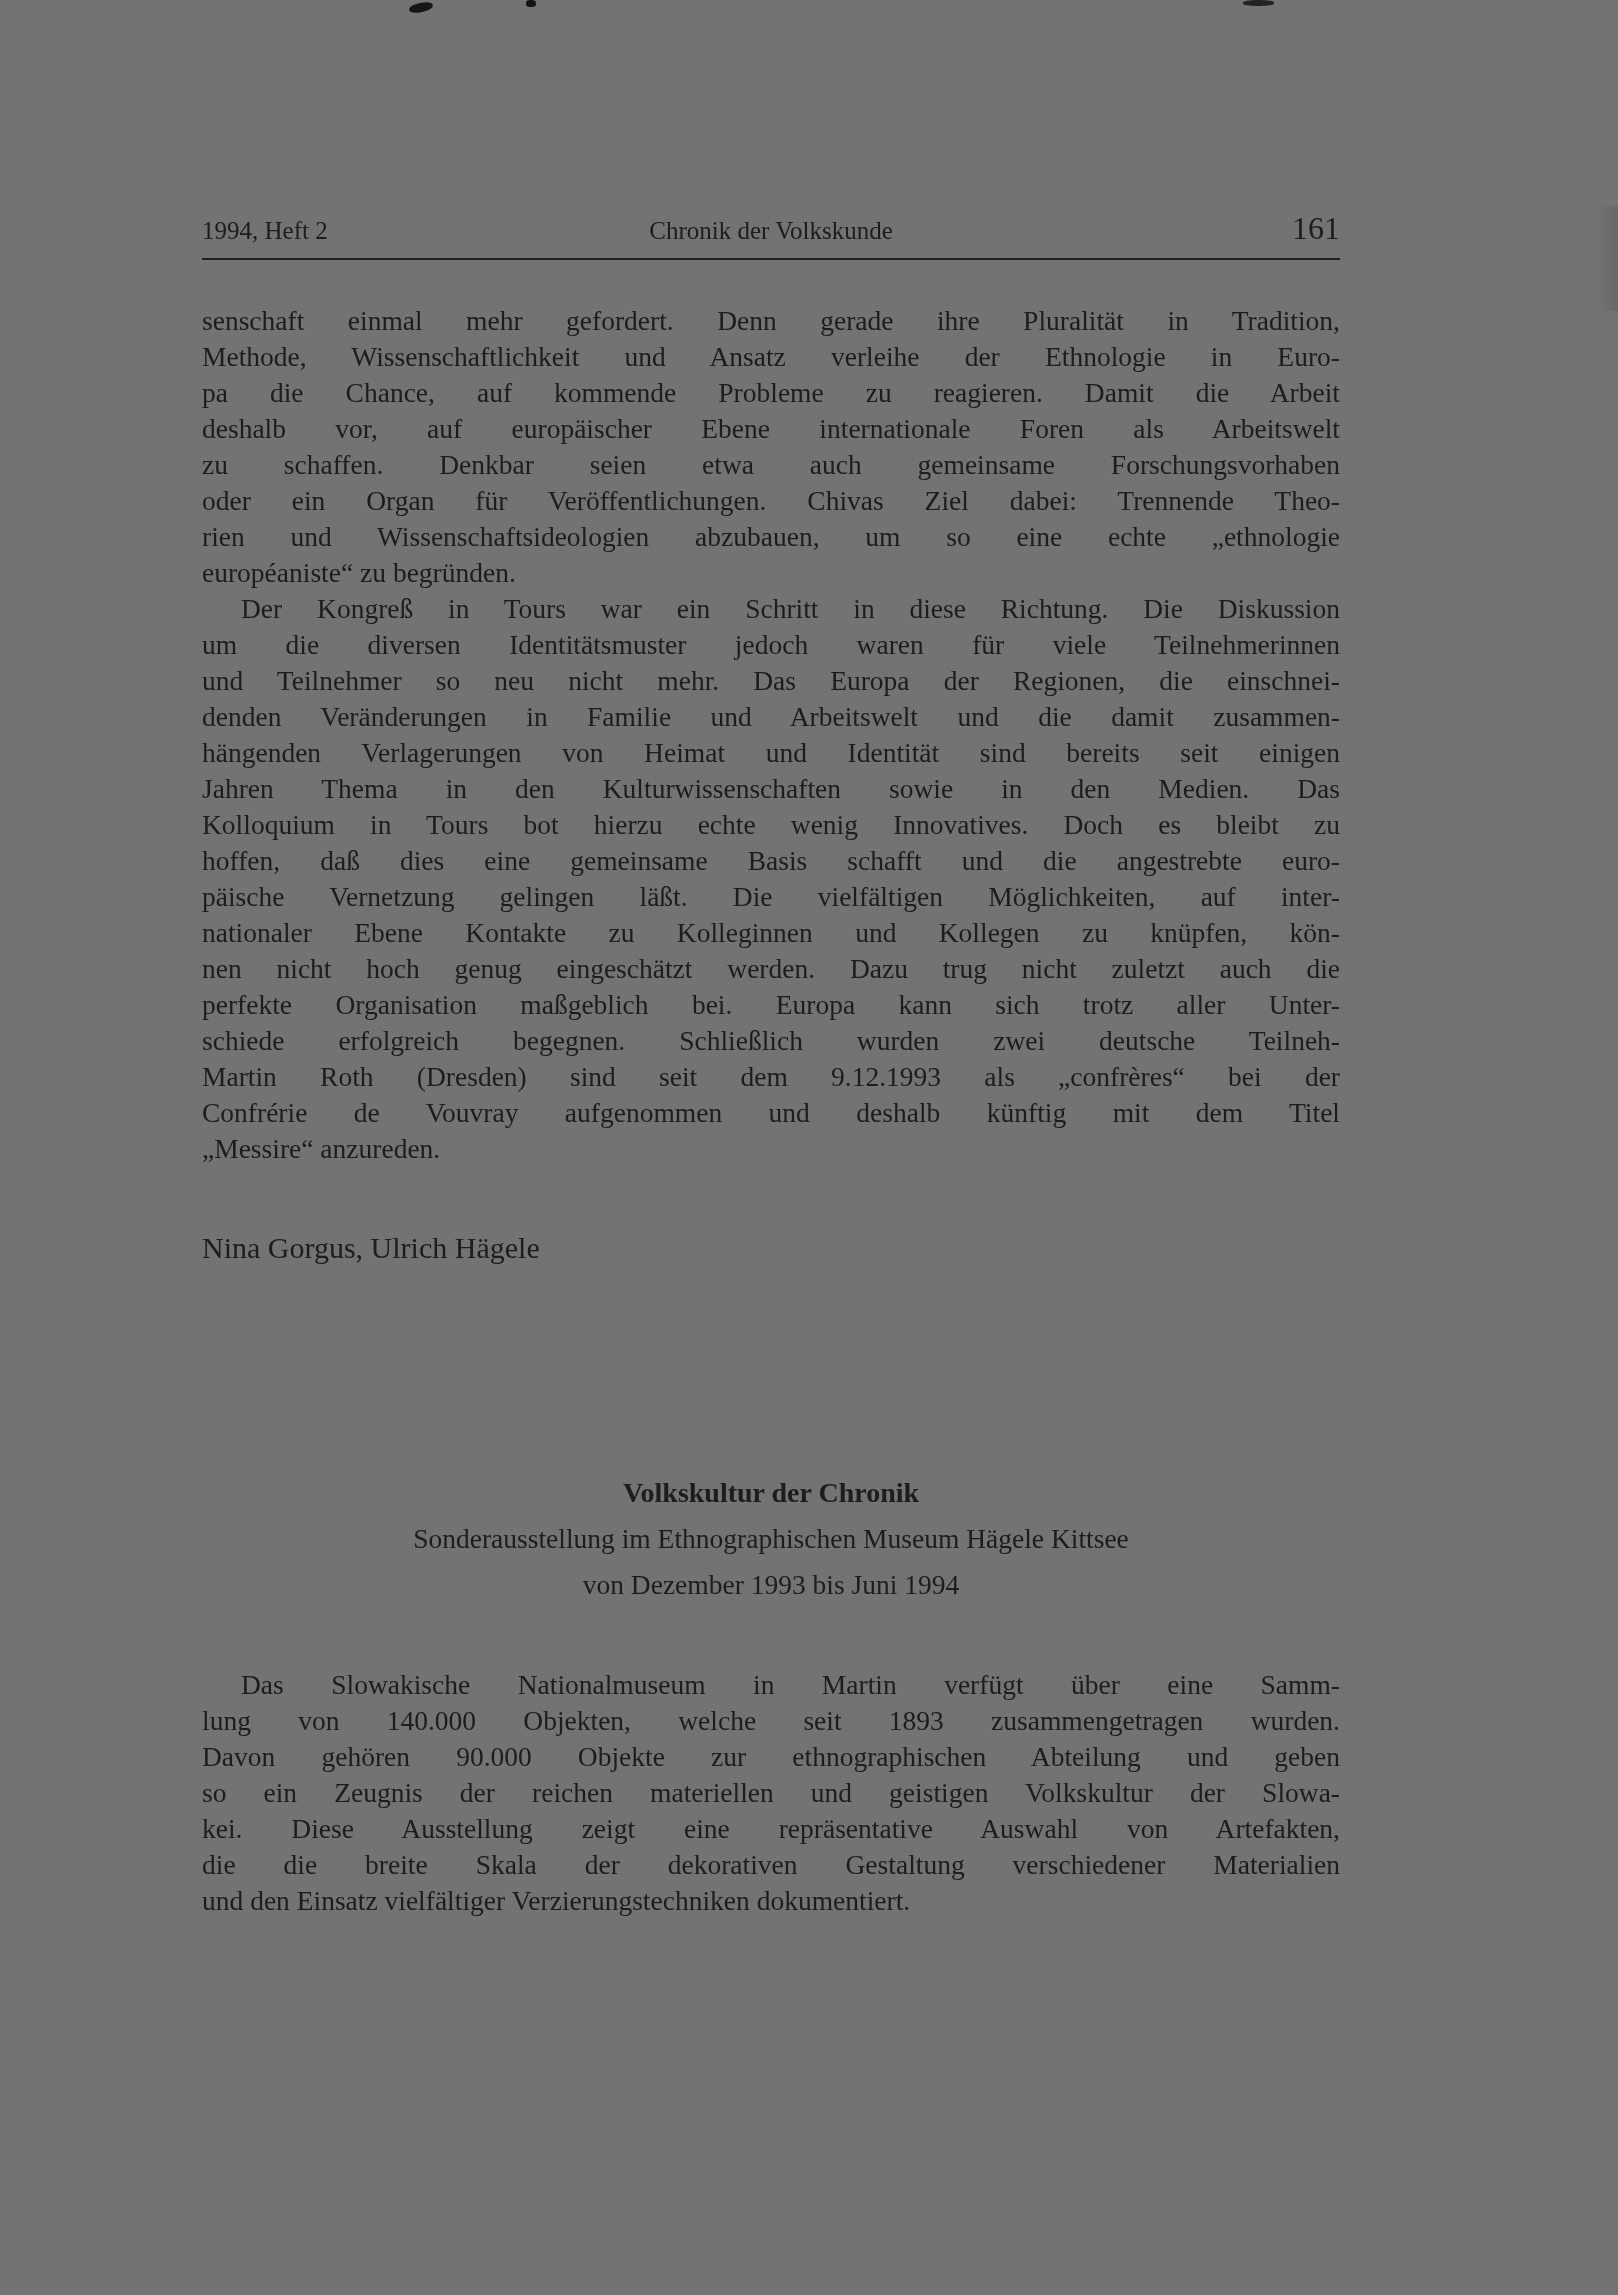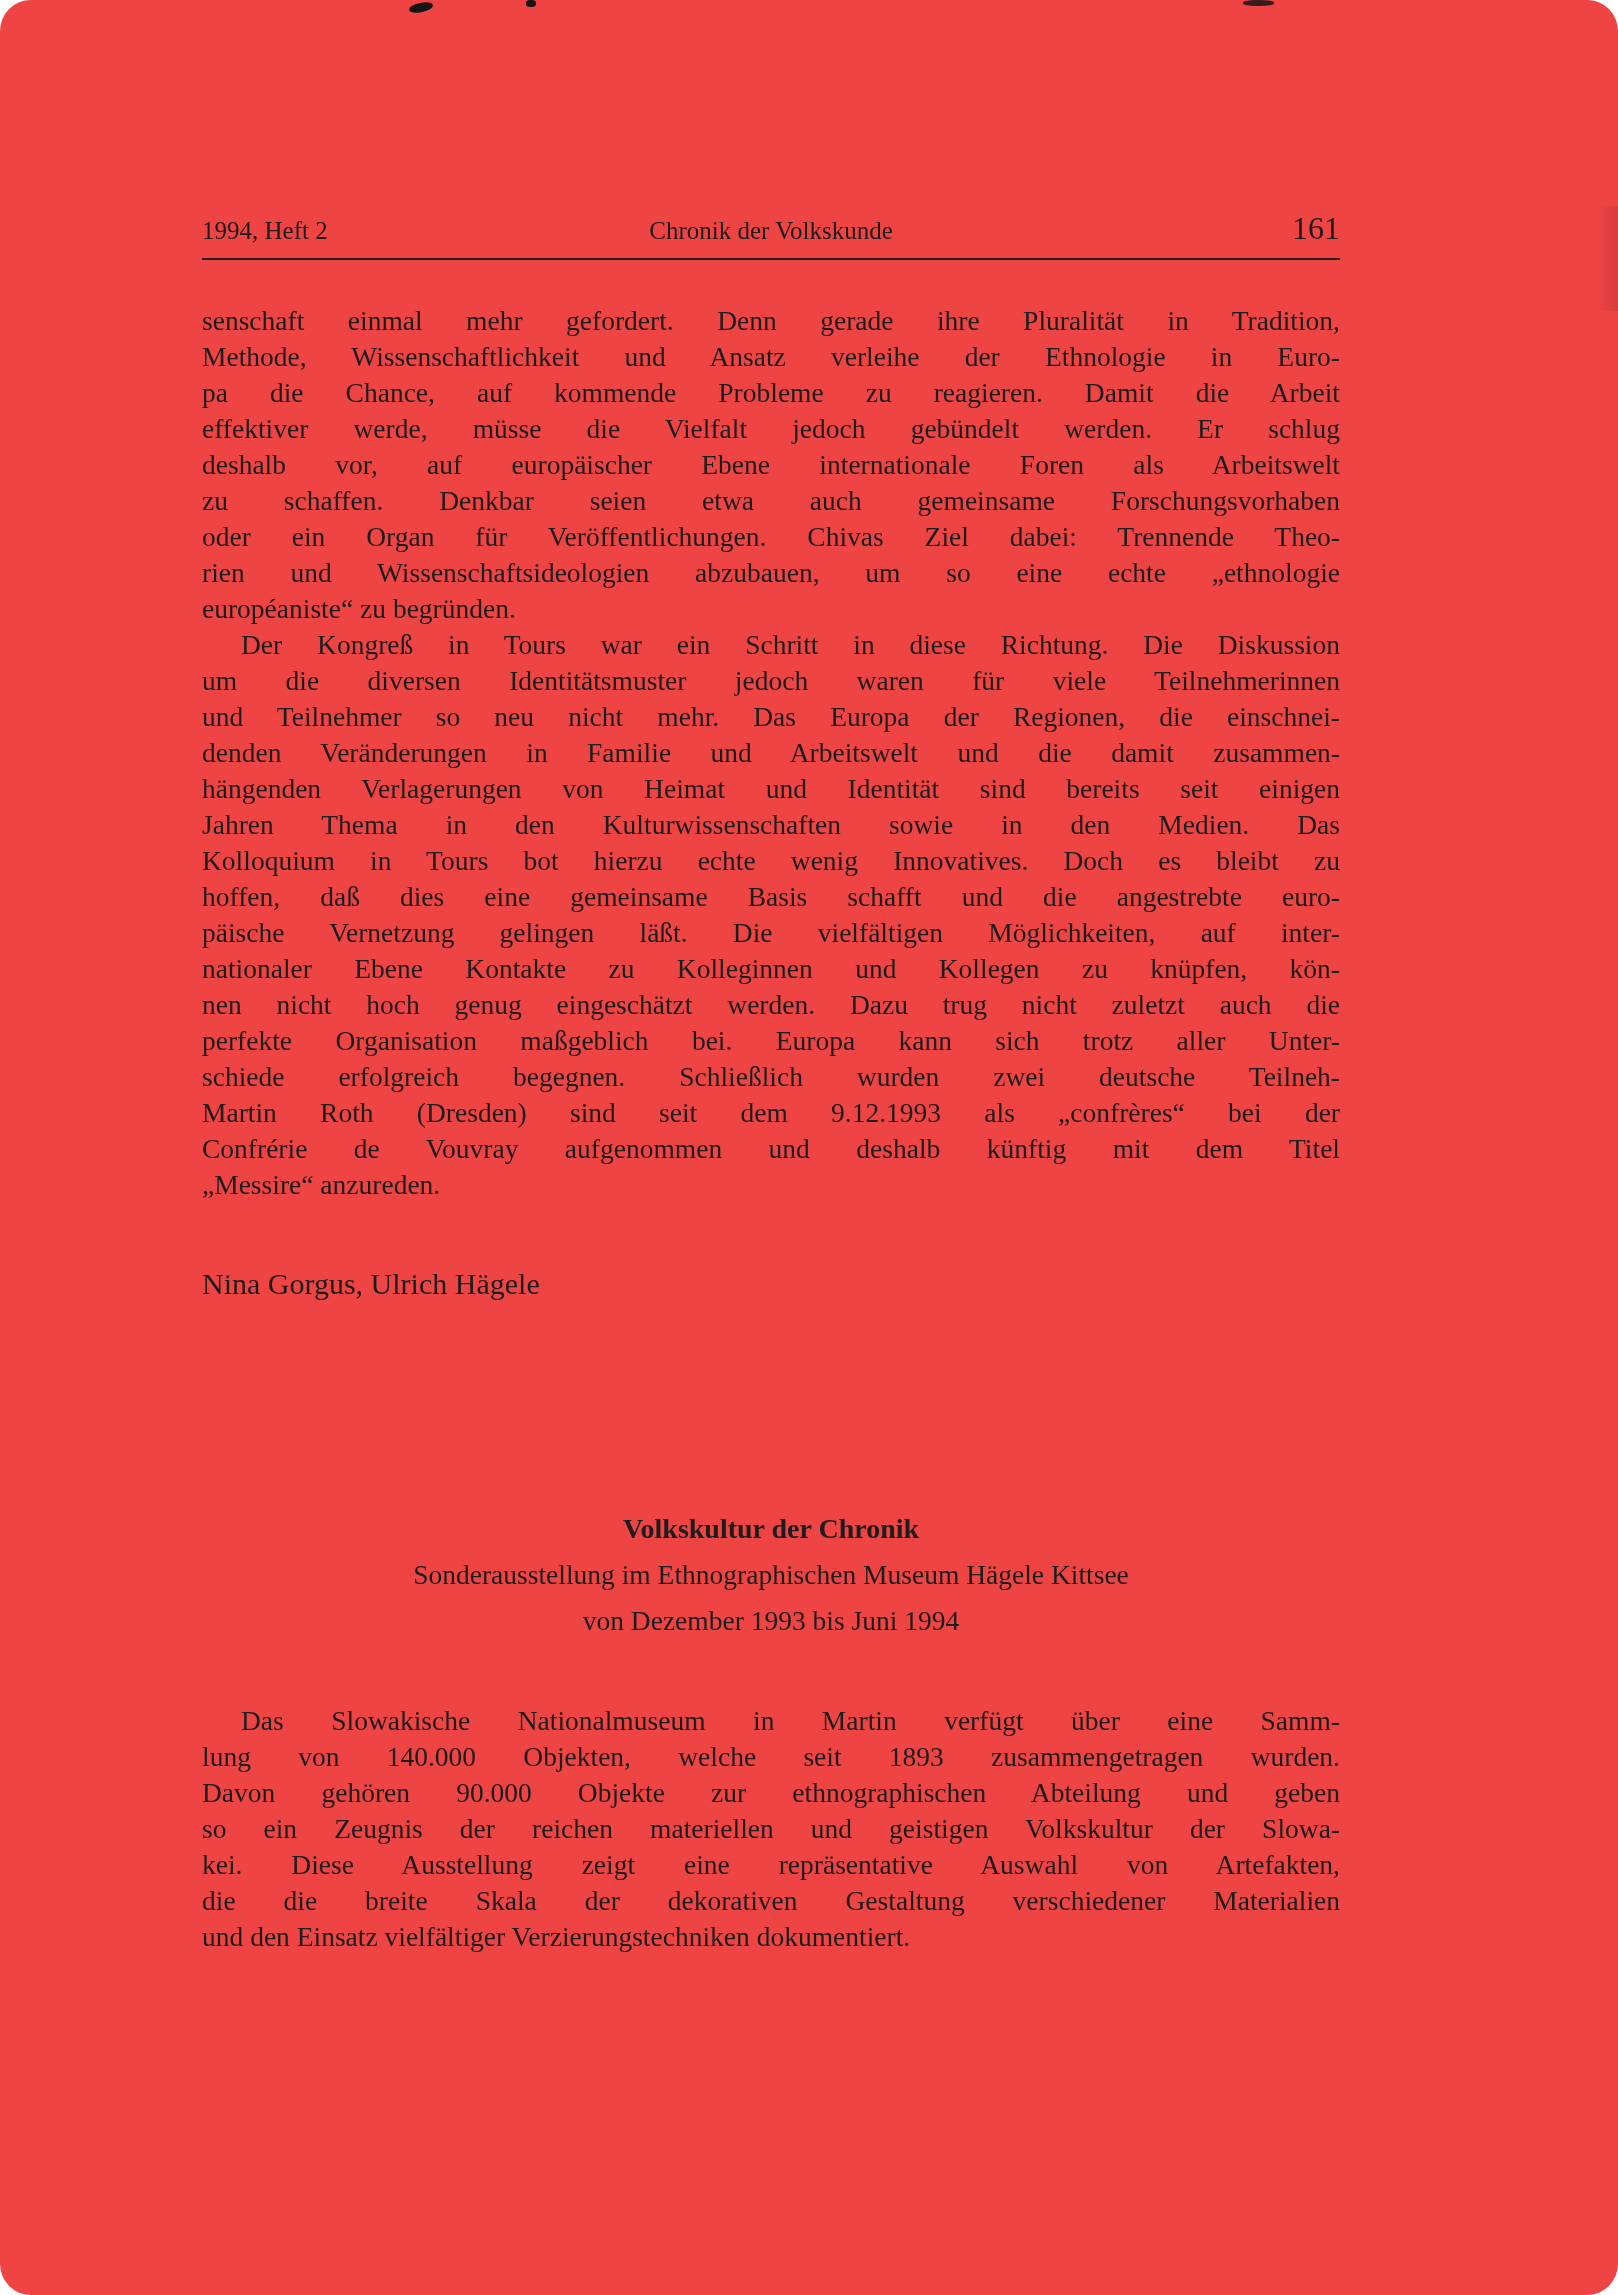--- a/index.html
+++ b/index.html
@@ -10,22 +10,21 @@
     width: 1618px;
     height: 2295px;
     position: relative;
     font-family: "Liberation Serif", "DejaVu Serif", serif;
     color: #1d1d1d;
     overflow: hidden;
   }
   .page {
     position: absolute;
     inset: 0;
-    background: #ef4444;
-    border-radius: 31px;
+    background: #737373;
   }
   
   .artifact {
     position: absolute;
     background: #151515;
     border-radius: 45%;
   }
   .artifact.a1 { left: 409px; top: 3.2px; width: 24px; height: 9px; transform: rotate(-12deg); }
   .artifact.a2 { left: 526px; top: 0px; width: 9.7px; height: 6.5px; }
   .artifact.a3 { left: 1243px; top: 0px; width: 31px; height: 5.7px; opacity: .85; }
@@ -99,21 +98,20 @@
       <span class="hdr-left">1994, Heft 2</span>
       <span class="hdr-center">Chronik der Volkskunde</span>
       <span class="hdr-right">161</span>
     </div>
 
     <div class="body-text">
       <div class="para">
           <div class="line">senschaft einmal mehr gefordert. Denn gerade ihre Pluralität in Tradition,</div>
           <div class="line">Methode, Wissenschaftlichkeit und Ansatz verleihe der Ethnologie in Euro-</div>
           <div class="line">pa die Chance, auf kommende Probleme zu reagieren. Damit die Arbeit</div>
-          <div class="line">effektiver werde, müsse die Vielfalt jedoch gebündelt werden. Er schlug</div>
           <div class="line">deshalb vor, auf europäischer Ebene internationale Foren als Arbeitswelt</div>
           <div class="line">zu schaffen. Denkbar seien etwa auch gemeinsame Forschungsvorhaben</div>
           <div class="line">oder ein Organ für Veröffentlichungen. Chivas Ziel dabei: Trennende Theo-</div>
           <div class="line">rien und Wissenschaftsideologien abzubauen, um so eine echte „ethnologie</div>
           <div class="line">européaniste“ zu begründen.</div>
         </div>
       <div class="para indent">
           <div class="line">Der Kongreß in Tours war ein Schritt in diese Richtung. Die Diskussion</div>
           <div class="line">um die diversen Identitätsmuster jedoch waren für viele Teilnehmerinnen</div>
           <div class="line">und Teilnehmer so neu nicht mehr. Das Europa der Regionen, die einschnei-</div>

